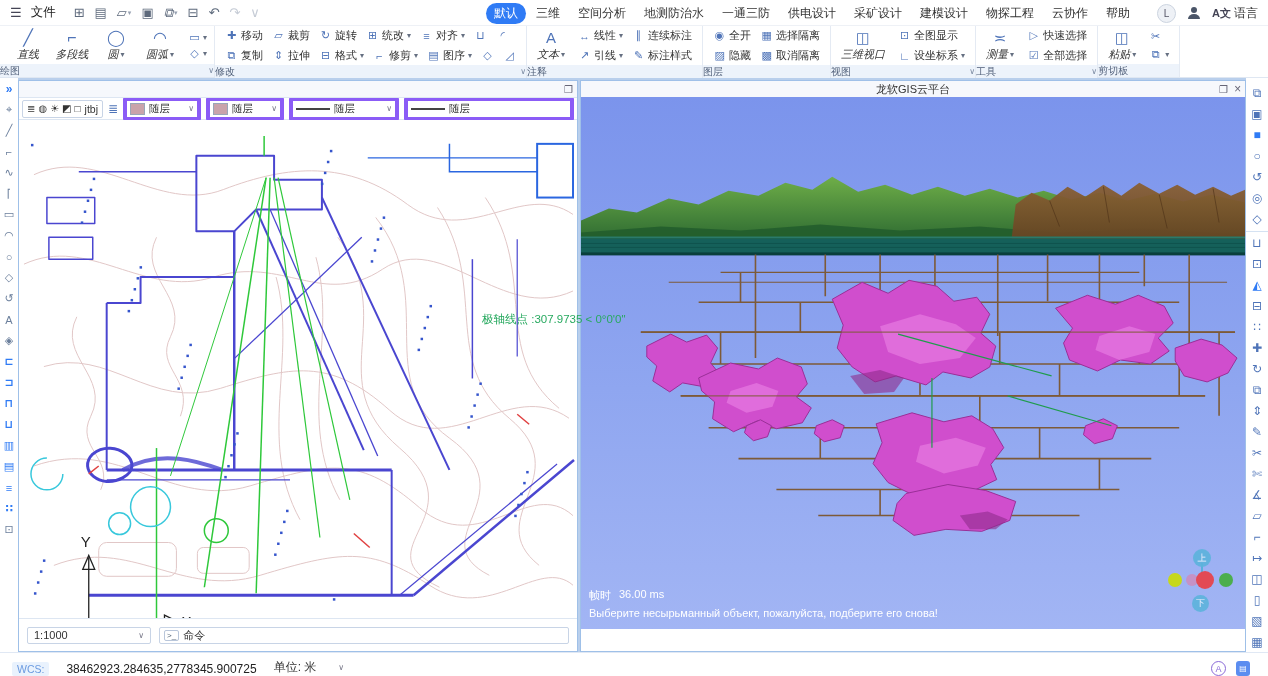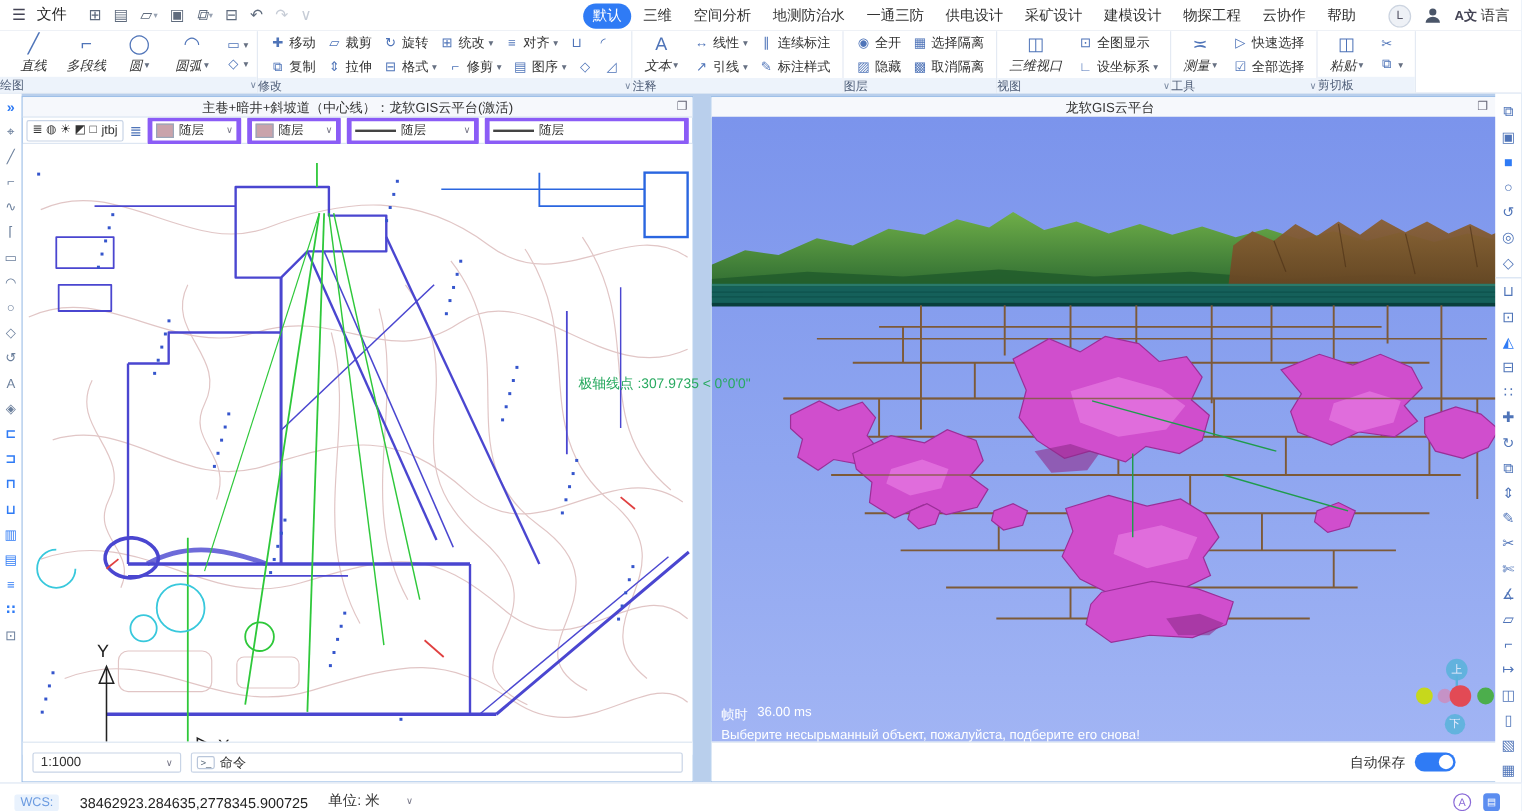--- a/index.html
+++ b/index.html
@@ -47,21 +47,21 @@
   .workspace{position:absolute;top:78px;left:0;width:1268px;height:574px;background:#b9cfec}
   .lstrip{position:absolute;left:0;top:0;width:18px;height:574px;background:#fff;display:flex;flex-direction:column;align-items:center;padding-top:4px;box-sizing:border-box}
   .chev{color:#2f7bf5;font-size:12px;font-weight:bold;height:17px}
   .vbtn{width:18px;height:21px;display:flex;align-items:center;justify-content:center;font-size:11px;color:#6b7f9c}
   .rstrip{position:absolute;left:1246px;top:0;width:22px;height:574px;background:#fff;display:flex;flex-direction:column;align-items:center;padding-top:4px;box-sizing:border-box}
   .rstrip .vbtn{width:22px;font-size:12px;color:#4f74b8}
   .vbtn.blue{color:#2f7bf5;font-weight:bold}
   .vbtn.sep{border-top:1px solid #d5e2f2;margin-top:2px}
   .panel{position:absolute;top:2px;height:572px;background:#fff;border:1px solid #9fc0e8;box-sizing:border-box}
   .lpanel{left:18px;width:560px}
-  .rpanel{left:592px;width:666px}
+  .rpanel{left:580px;width:666px}
   .ptitle{height:16px;background:#f6f8fc;border-bottom:1px solid #dde6f2;display:flex;align-items:center;
           font-size:11px;color:#333;position:relative;justify-content:center}
   .ptitle .wbtns{position:absolute;right:4px;top:0;height:16px;display:flex;align-items:center;gap:6px;color:#667;font-size:10px}
   .layerbar{height:22px;border-bottom:1px solid #dde6f2;display:flex;align-items:center;gap:5px;padding:0 3px;box-sizing:border-box}
   .lb-box{height:16px;border:1px solid #c8d4e6;border-radius:2px;display:flex;align-items:center;gap:4px;padding:0 4px;font-size:10.5px;color:#333}
   .lb-ic{font-size:10px}
   .dd{height:16px;border:4px solid #8b5cf6;border-radius:2px;display:flex;align-items:center;gap:4px;padding:0 3px;font-size:10.5px;color:#333;overflow:hidden;white-space:nowrap}
   .swatch{width:13px;height:10px;border:1px solid #9aa6b8}
   .lineseg{width:34px;height:0;border-top:2px solid #444}
   .ddcaret{font-size:8px;color:#778;margin-left:auto}
@@ -510,21 +510,20 @@
         <div class="vbtn blue">▥</div>
         <div class="vbtn blue">▤</div>
         <div class="vbtn blue">≡</div>
         <div class="vbtn blue">∷</div>
         <div class="vbtn">⊡</div>
       </div>
   </div>
 
   <div class="panel lpanel">
     <div class="ptitle">
-      <span>主巷+暗井+斜坡道（中心线）：龙软GIS云平台(激活)</span>
       <span class="wbtns">
           <i>❐</i>
         </span>
     </div>
     <div class="layerbar">
       <div class="lb-box">
         <span style="display:flex;gap:3px;align-items:center">
 
         <i class="lb-ic">≣</i>
             <i class="lb-ic">◍</i>
@@ -783,28 +782,20 @@
       <div class="giz">
         <div class="gline"></div>
         <div class="gball" style="left:27px;top:2px;width:18px;height:18px;background:rgba(92,178,220,.9)">上</div>
         <div class="gball" style="left:26px;top:48px;width:17px;height:17px;background:rgba(92,178,220,.9)">下</div>
         <div class="gball" style="left:2px;top:26px;width:14px;height:14px;background:#c6d81c"></div>
         <div class="gball" style="left:20px;top:27px;width:12px;height:12px;background:rgba(230,120,160,.55)"></div>
         <div class="gball" style="left:30px;top:24px;width:18px;height:18px;background:#e24a55"></div>
         <div class="gball" style="left:53px;top:26px;width:14px;height:14px;background:#4cae4c"></div>
       </div>
     </div>
-    <div class="pbottom">
-      <div class="autosave">
-        <span>自动保存</span>
-        <div class="switch">
-            <div class="knob"></div>
-          </div>
-      </div>
-    </div>
   </div>
 
   <div class="rstrip">
     <div style="display:flex;flex-direction:column;align-items:center">
 
     <div class="vbtn">⧉</div>
         <div class="vbtn">▣</div>
         <div class="vbtn blue">■</div>
         <div class="vbtn">○</div>
         <div class="vbtn">↺</div>

